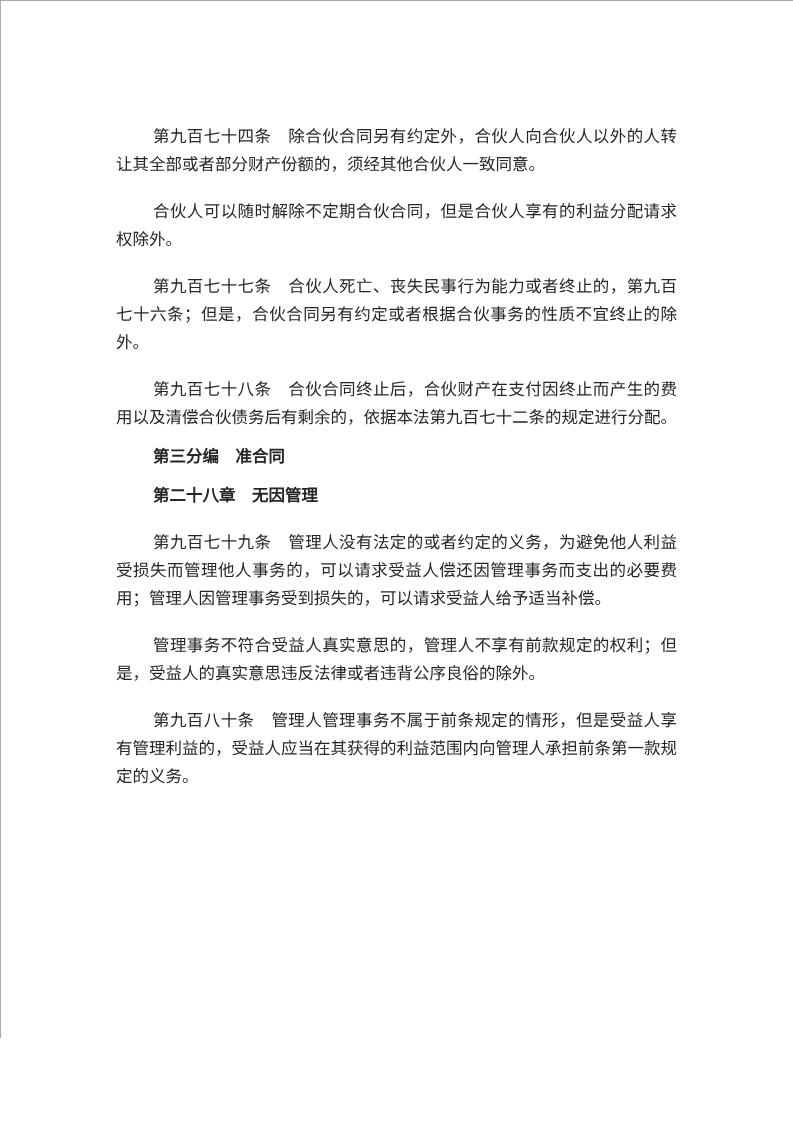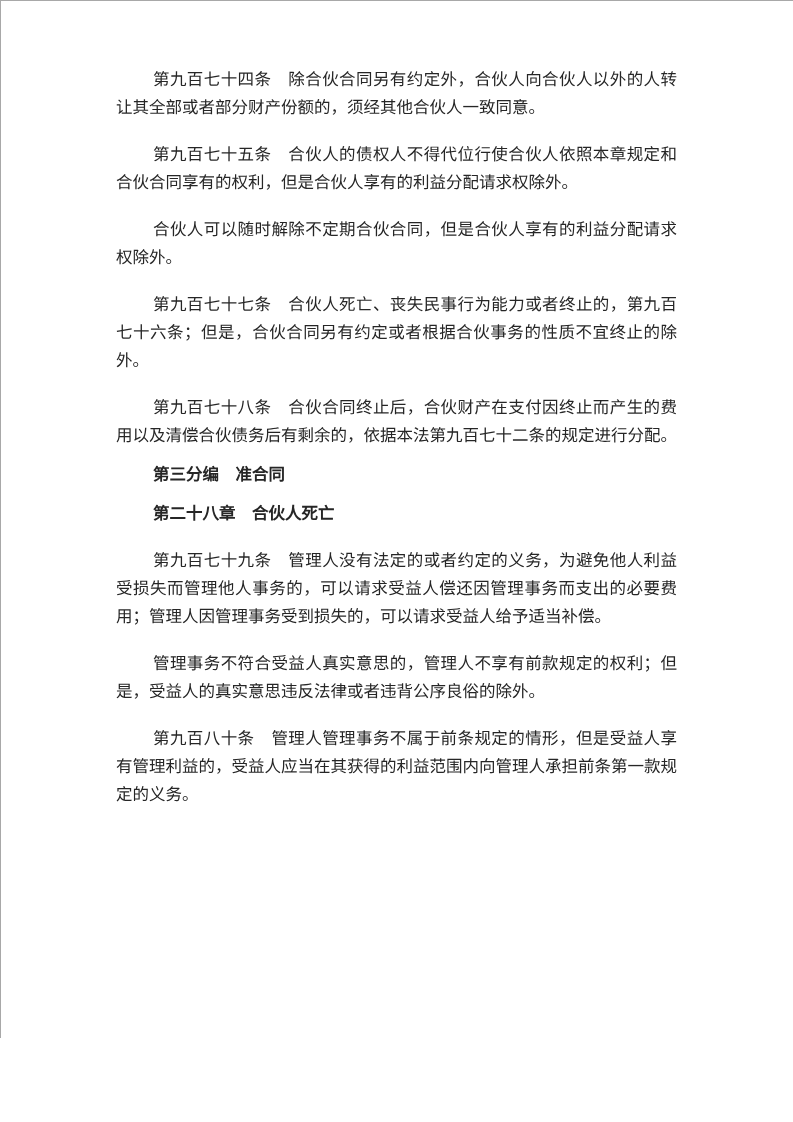--- a/index.html
+++ b/index.html
@@ -7,21 +7,21 @@
     padding: 0;
     background: #ffffff;
   }
   .page {
     position: relative;
     width: 793px;
     height: 1122px;
     background: #ffffff;
     box-sizing: border-box;
     border-top: 1px solid #a8a8a8;
-    padding: 46px 116px 0 116px;
+    padding: 103px 116px 0 116px;
     overflow: hidden;
     font-family: "DejaVu Serif", "Liberation Serif", serif;
   }
   .left-edge-line {
     position: absolute;
     left: 0;
     top: 0;
     width: 1px;
     height: 1037px;
     background: #a8a8a8;
@@ -45,22 +45,21 @@
     text-align: left;
   }
 </style>
 </head>
 <body>
 
 <div class="page">
   <div class="left-edge-line"></div>
 
   <p class="doc-para">第九百七十四条　除合伙合同另有约定外，合伙人向合伙人以外的人转让其全部或者部分财产份额的，须经其他合伙人一致同意。</p>
-  <p class="doc-para">第九百七十五条　合伙人的债权人不得代位行使合伙人依照本章规定和合伙合同享有的权利，但是合伙人享有的利益分配请求权除外。</p>
   <p class="doc-para">合伙人可以随时解除不定期合伙合同，但是合伙人享有的利益分配请求权除外。</p>
   <p class="doc-para">第九百七十七条　合伙人死亡、丧失民事行为能力或者终止的，第九百七十六条；但是，合伙合同另有约定或者根据合伙事务的性质不宜终止的除外。</p>
   <p class="doc-para">第九百七十八条　合伙合同终止后，合伙财产在支付因终止而产生的费用以及清偿合伙债务后有剩余的，依据本法第九百七十二条的规定进行分配。</p>
   <p class="doc-para doc-heading">第三分编　准合同</p>
-  <p class="doc-para doc-heading">第二十八章　合伙人死亡</p>
+  <p class="doc-para doc-heading">第二十八章　无因管理</p>
   <p class="doc-para">第九百七十九条　管理人没有法定的或者约定的义务，为避免他人利益受损失而管理他人事务的，可以请求受益人偿还因管理事务而支出的必要费用；管理人因管理事务受到损失的，可以请求受益人给予适当补偿。</p>
   <p class="doc-para">管理事务不符合受益人真实意思的，管理人不享有前款规定的权利；但是，受益人的真实意思违反法律或者违背公序良俗的除外。</p>
   <p class="doc-para">第九百八十条　管理人管理事务不属于前条规定的情形，但是受益人享有管理利益的，受益人应当在其获得的利益范围内向管理人承担前条第一款规定的义务。</p>
 </div>
 
 </body></html>

